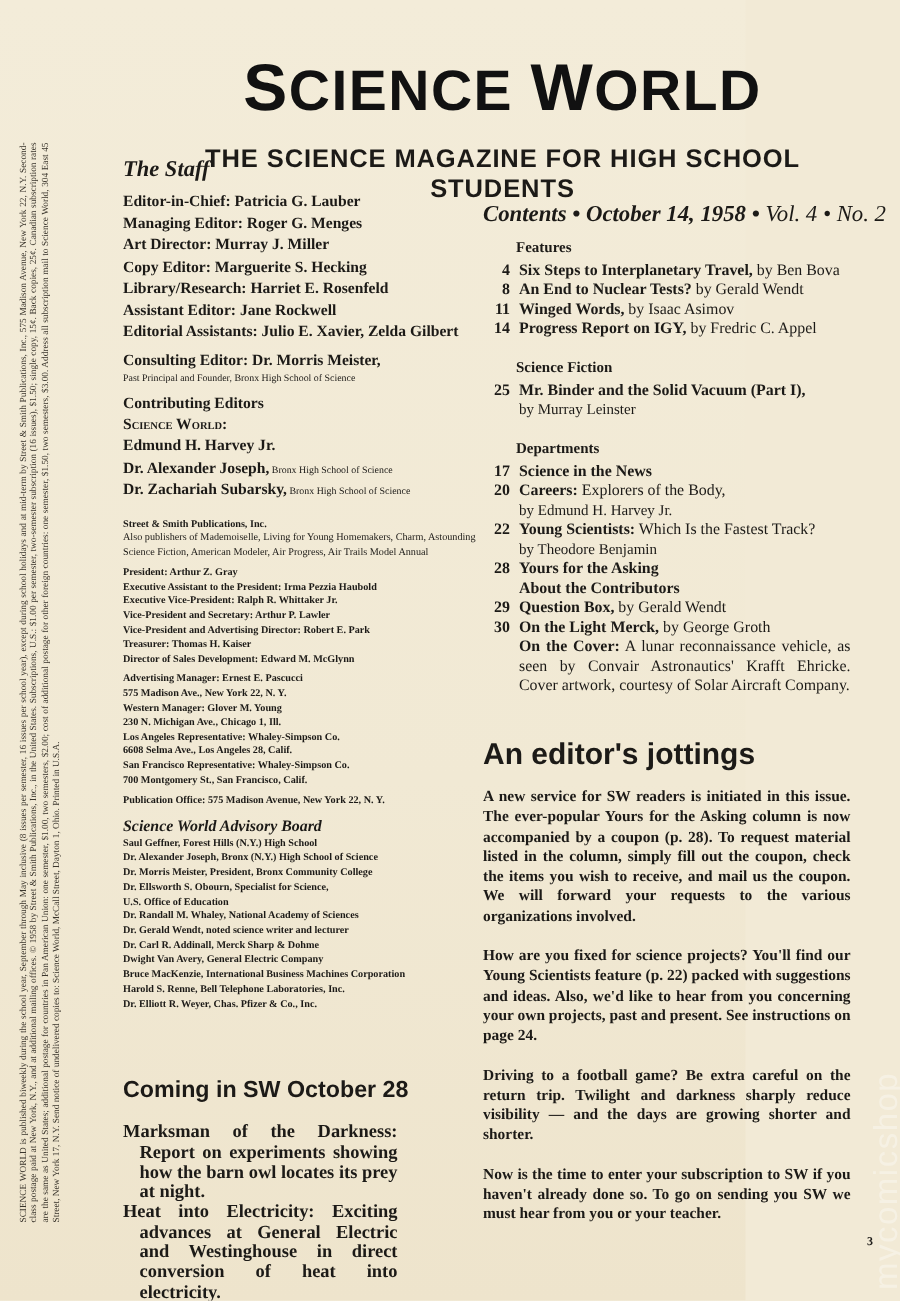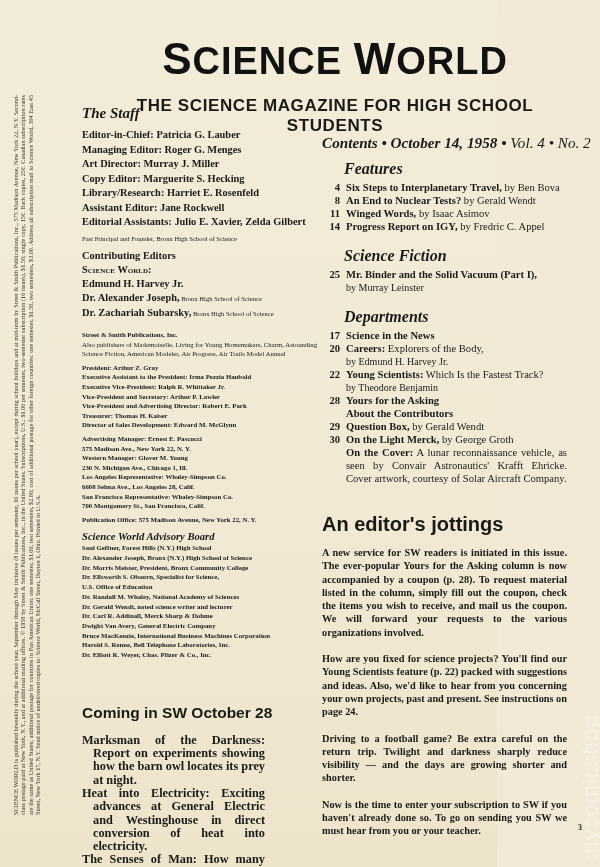--- a/index.html
+++ b/index.html
@@ -53,21 +53,21 @@
     font-family: "Liberation Sans", "DejaVu Sans", sans-serif;
     font-weight: bold; font-size: 15.5px; margin-top: 44px; margin-bottom: 12px;
   }
   .coming-item {
     font-weight: bold; font-size: 12.3px; line-height: 13.3px;
     padding-left: 11px; text-indent: -11px; text-align: justify; width: 172px;
   }
   .right-col { position: absolute; left: 322px; top: 121px; width: 245px; margin-top: 13px; }
   .contents-head { font-weight: bold; font-style: italic; font-size: 15.2px; white-space: nowrap; }
   .contents-head .light { font-weight: normal; }
-  .toc-section { margin-left: 22px; font-weight: bold; font-style: italic; font-size: 16px; margin-top: 8px; margin-bottom: 3px; }
+  .toc-section { margin-left: 22px; font-weight: bold; font-size: 10px; margin-top: 8px; margin-bottom: 3px; }
   .toc-item { font-size: 10.6px; line-height: 13px; display: flex; font-weight: bold; }
   .toc-num { width: 18px; text-align: right; margin-right: 6px; flex-shrink: 0; }
   .toc-text .by { font-weight: normal; }
   .toc-cont { font-size: 10px; line-height: 13px; padding-left: 24px; font-weight: normal; }
   .editor-head {
     font-family: "Liberation Sans", "DejaVu Sans", sans-serif;
     font-weight: bold; font-size: 20px; margin-top: 28px; margin-bottom: 10px;
   }
   .editor-para { font-weight: bold; font-size: 10.3px; line-height: 13.3px; text-align: justify; margin-bottom: 13px; }
   .page-num { position: absolute; left: 578px; top: 823px; font-size: 8px; font-weight: bold; }
@@ -99,20 +99,21 @@
     <div>
       <div class="staff-line"><span>Editor-in-Chief: </span><span>Patricia G. Lauber</span></div>
       <div class="staff-line"><span>Managing Editor: </span><span>Roger G. Menges</span></div>
       <div class="staff-line"><span>Art Director: </span><span>Murray J. Miller</span></div>
       <div class="staff-line"><span>Copy Editor: </span><span>Marguerite S. Hecking</span></div>
       <div class="staff-line"><span>Library/Research: </span><span>Harriet E. Rosenfeld</span></div>
       <div class="staff-line"><span>Assistant Editor: </span><span>Jane Rockwell</span></div>
       <div class="staff-line"><span>Editorial Assistants: </span><span>Julio E. Xavier, Zelda Gilbert</span></div>
     </div>
     <div style="margin-top:4px;">
+      <div class="staff-line"><span>Consulting Editor: </span><span>Dr. Morris Meister,</span></div>
       <div class="tiny">Past Principal and Founder, Bronx High School of Science</div>
     </div>
     <div class="contrib-head">Contributing Editors</div>
     <div class="smallcaps">Science World:</div>
     <div class="staff-line">Edmund H. Harvey Jr.</div>
     <div class="staff-line"><span>Dr. Alexander Joseph,</span><span class="tiny"> Bronx High School of Science</span></div>
     <div class="staff-line"><span>Dr. Zachariah Subarsky,</span><span class="tiny"> Bronx High School of Science</span></div>
 
     <div class="pub-block">
       <div>Street &amp; Smith Publications, Inc.</div>

